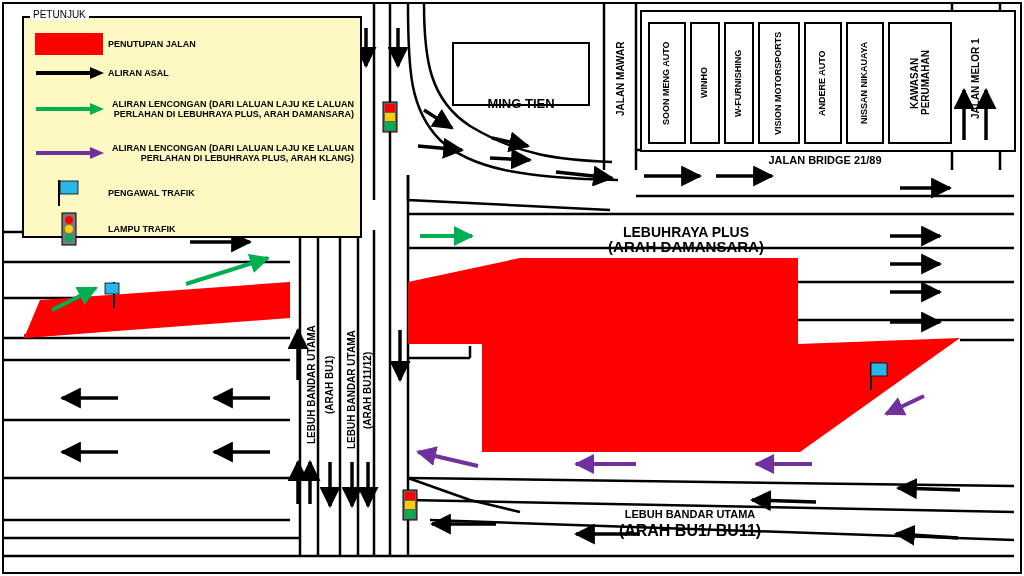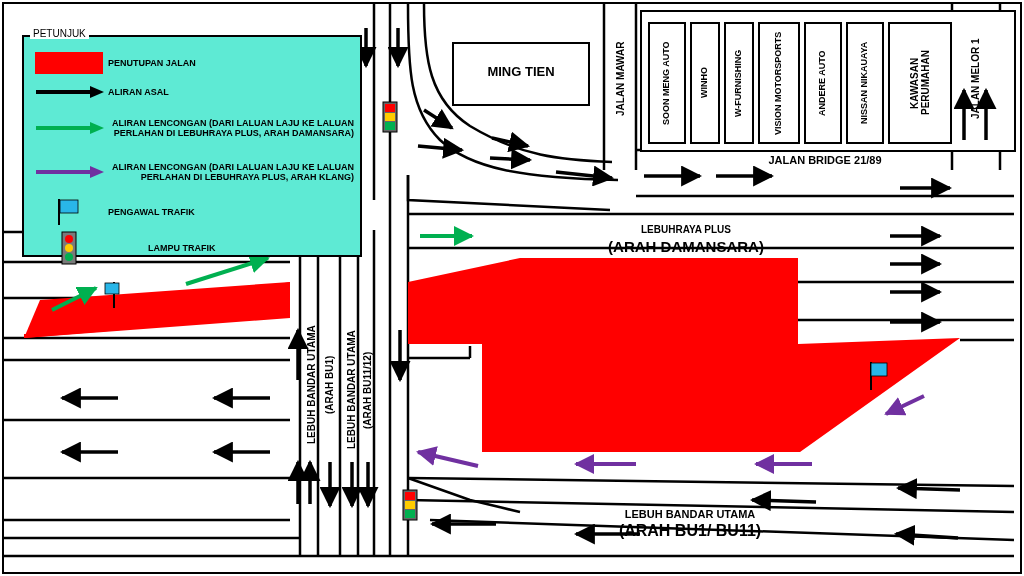--- a/index.html
+++ b/index.html
@@ -3,21 +3,21 @@
 <meta charset="utf-8">
 <style>
   html,body{margin:0;padding:0;background:#ffffff;}
   body{font-family:"Liberation Sans",sans-serif;}
   #root{position:relative;width:1024px;height:576px;overflow:hidden;background:#fff;}
   .abs{position:absolute;}
   .lbl{font-weight:bold;font-size:10px;color:#000;line-height:1.15;text-align:center;}
   .lblsm{font-weight:bold;font-size:9px;color:#000;line-height:1.1;text-align:center;}
   .vert{writing-mode:vertical-rl;transform:rotate(180deg);}
   .box{border:2px solid #000;background:#fff;}
-  .legend{border:2px solid #000;background:#5eead4;margin-top:19px;}
+  .legend{border:2px solid #000;background:#fef9c3;}
   .legend-title{position:absolute;top:-9px;left:6px;background:#fff;padding:0 3px;font-size:10px;color:#000;}
   .leg-row{display:flex;align-items:center;margin-bottom:2px;}
   .leg-key{width:78px;flex:0 0 78px;display:flex;align-items:center;justify-content:center;}
   .leg-txt{font-size:9px;font-weight:bold;color:#000;line-height:1.15;text-align:right;}
   svg{display:block;overflow:visible;}
   .frame{border:2px solid #000;}
 </style>
 </head>
 <body>
 
@@ -82,21 +82,21 @@
     </g>
   </svg>
 
   <svg class="abs" style="left:0;top:0;width:1024px;height:576px;">
     <polygon points="40,334 38,330 290,282 290,316 24,338 24,334" fill="#ff0000"></polygon>
     <polygon points="24,338 40,300 290,282 290,318 24,338" fill="#ff0000"></polygon>
     <polygon points="408,282 520,258 798,258 798,344 960,338 800,452 482,452 482,344 408,344" fill="#ff0000"></polygon>
   </svg>
 
   <div class="abs box" style="left:452px;top:42px;width:134px;height:60px;">
-    <div class="lbl" style="line-height:56px;font-size:13px;">MING TIEN</div>
+    <div class="lbl" style="line-height:56px;font-size:13px;margin-top:32px;">MING TIEN</div>
   </div>
 
   <div class="abs" style="left:640px;top:10px;width:376px;height:140px;">
     <div class="abs box" style="left:0;top:0;width:372px;height:138px;"></div>
     <div class="abs box" style="left:8px;top:12px;width:34px;height:118px;">
       <div class="vert lblsm" style="width:34px;height:118px;display:flex;align-items:center;justify-content:center;">SOON MENG AUTO</div>
     </div>
     <div class="abs box" style="left:50px;top:12px;width:26px;height:118px;">
       <div class="vert lblsm" style="width:26px;height:118px;display:flex;align-items:center;justify-content:center;">WINHO</div>
     </div>
@@ -114,21 +114,21 @@
     </div>
     <div class="abs box" style="left:248px;top:12px;width:60px;height:118px;">
       <div class="vert lbl" style="width:60px;height:118px;display:flex;align-items:center;justify-content:center;">KAWASAN PERUMAHAN</div>
     </div>
   </div>
 
   <div class="abs vert lbl" style="left:610px;top:14px;width:22px;height:130px;display:flex;align-items:center;justify-content:center;">JALAN MAWAR</div>
   <div class="abs vert lbl" style="left:964px;top:14px;width:24px;height:130px;display:flex;align-items:center;justify-content:center;">JALAN MELOR 1</div>
   <div class="abs lbl" style="left:640px;top:154px;width:370px;font-size:11px;">JALAN BRIDGE 21/89</div>
 
-  <div class="abs lbl" style="left:576px;top:224px;width:220px;font-size:10px;">LEBUHRAYA PLUS</div>
+  <div class="abs lbl" style="left:576px;top:224px;width:220px;font-size:14px;">LEBUHRAYA PLUS</div>
   <div class="abs lbl" style="left:576px;top:238px;width:220px;font-size:15px;">(ARAH DAMANSARA)</div>
 
   <div class="abs vert lbl" style="left:304px;top:300px;width:16px;height:170px;display:flex;align-items:center;justify-content:center;font-size:10px;">LEBUH BANDAR UTAMA</div>
   <div class="abs vert lbl" style="left:322px;top:300px;width:16px;height:170px;display:flex;align-items:center;justify-content:center;font-size:10px;">(ARAH BU1)</div>
   <div class="abs vert lbl" style="left:344px;top:300px;width:16px;height:180px;display:flex;align-items:center;justify-content:center;font-size:10px;">LEBUH BANDAR UTAMA</div>
   <div class="abs vert lbl" style="left:360px;top:300px;width:16px;height:180px;display:flex;align-items:center;justify-content:center;font-size:10px;">(ARAH BU11/12)</div>
 
   <div class="abs lbl" style="left:590px;top:508px;width:200px;font-size:11px;">LEBUH BANDAR UTAMA</div>
   <div class="abs lbl" style="left:590px;top:522px;width:200px;font-size:16px;">(ARAH BU1/ BU11)</div>
 
@@ -277,21 +277,21 @@
     <div class="leg-row" style="height:34px;">
       <div class="leg-key">
         <svg width="34" height="30">
             <rect x="6" y="2" width="2" height="26" fill="#000"></rect>
             <rect x="8" y="3" width="18" height="13" fill="#29b6e8" stroke="#000" stroke-width="0.8"></rect>
           </svg>
       </div>
       <div class="leg-txt">PENGAWAL TRAFIK</div>
     </div>
 
-    <div class="leg-row" style="height:34px;gap:40px;">
+    <div class="leg-row" style="height:34px;">
       <div class="leg-key">
         <svg width="20" height="32">
             <rect x="3" y="0" width="14" height="32" fill="#7a7a7a" stroke="#000" stroke-width="1"></rect>
             <circle cx="10" cy="7" r="4" fill="#ff0000"></circle>
             <circle cx="10" cy="16" r="4" fill="#ffcc00"></circle>
             <circle cx="10" cy="25" r="4" fill="#00b050"></circle>
           </svg>
       </div>
       <div class="leg-txt">LAMPU TRAFIK</div>
     </div>

